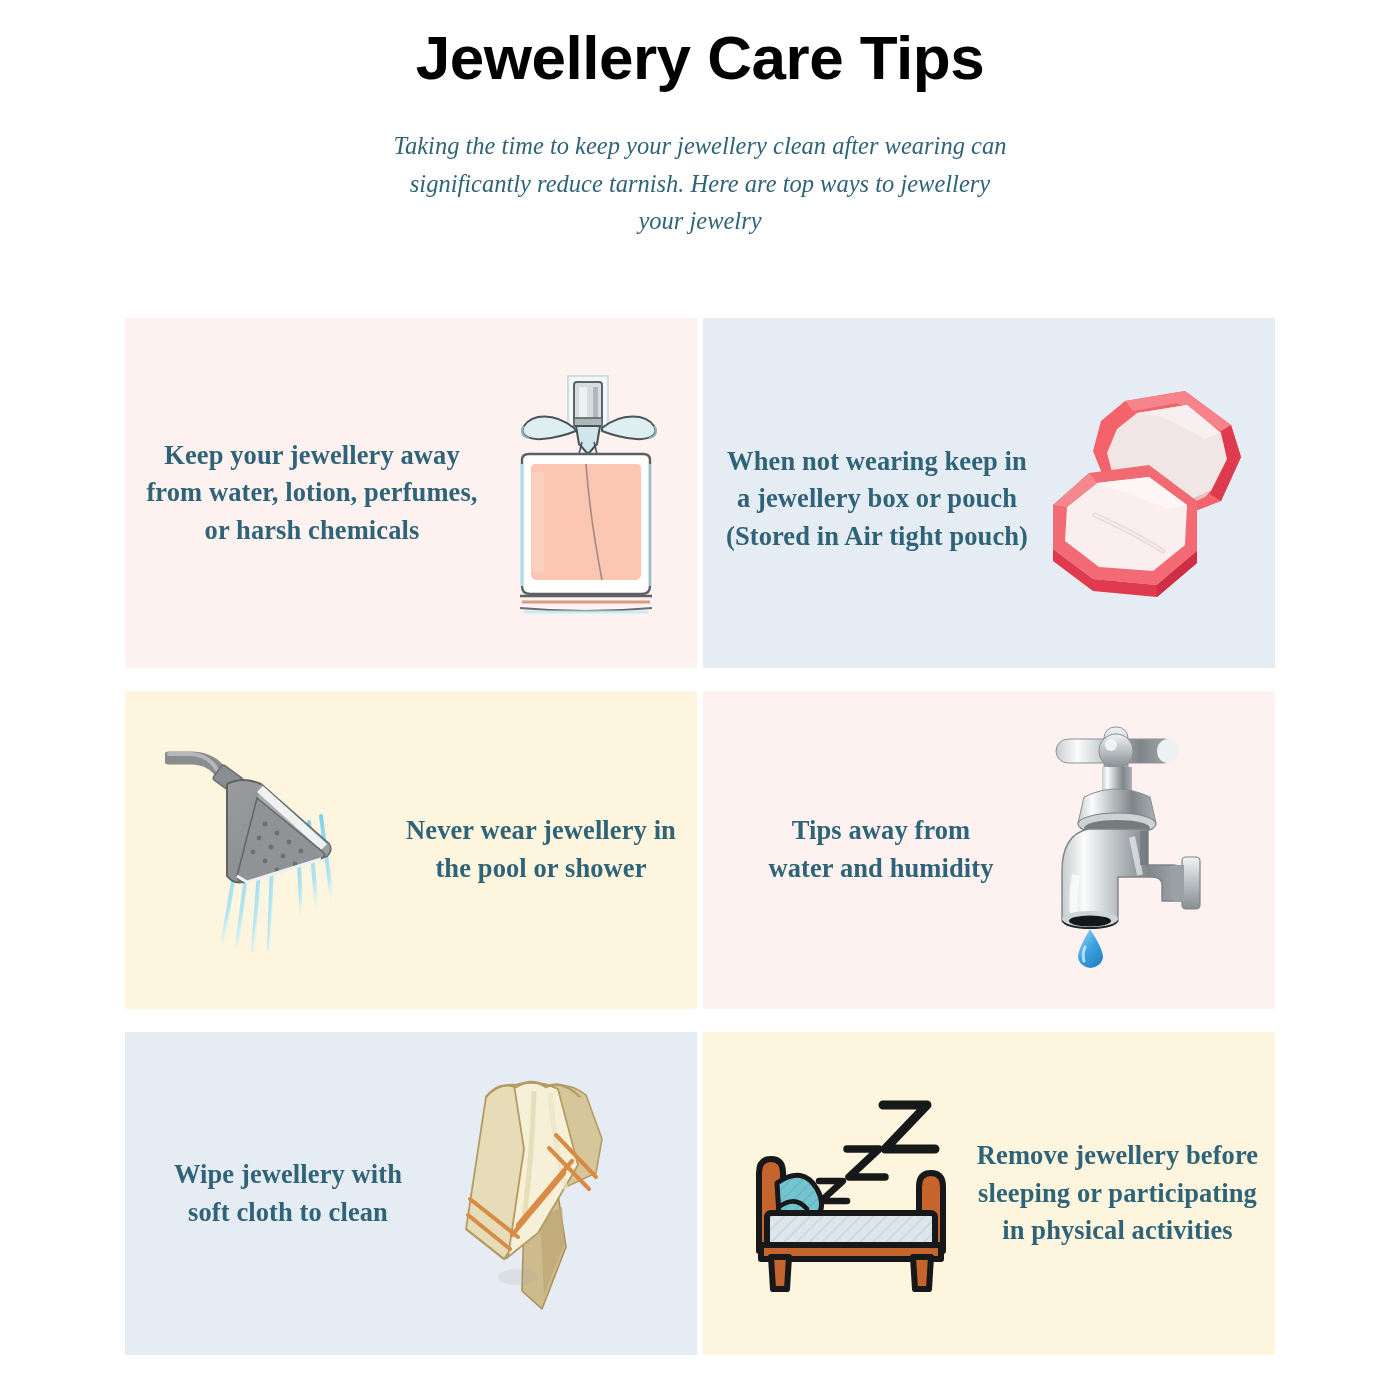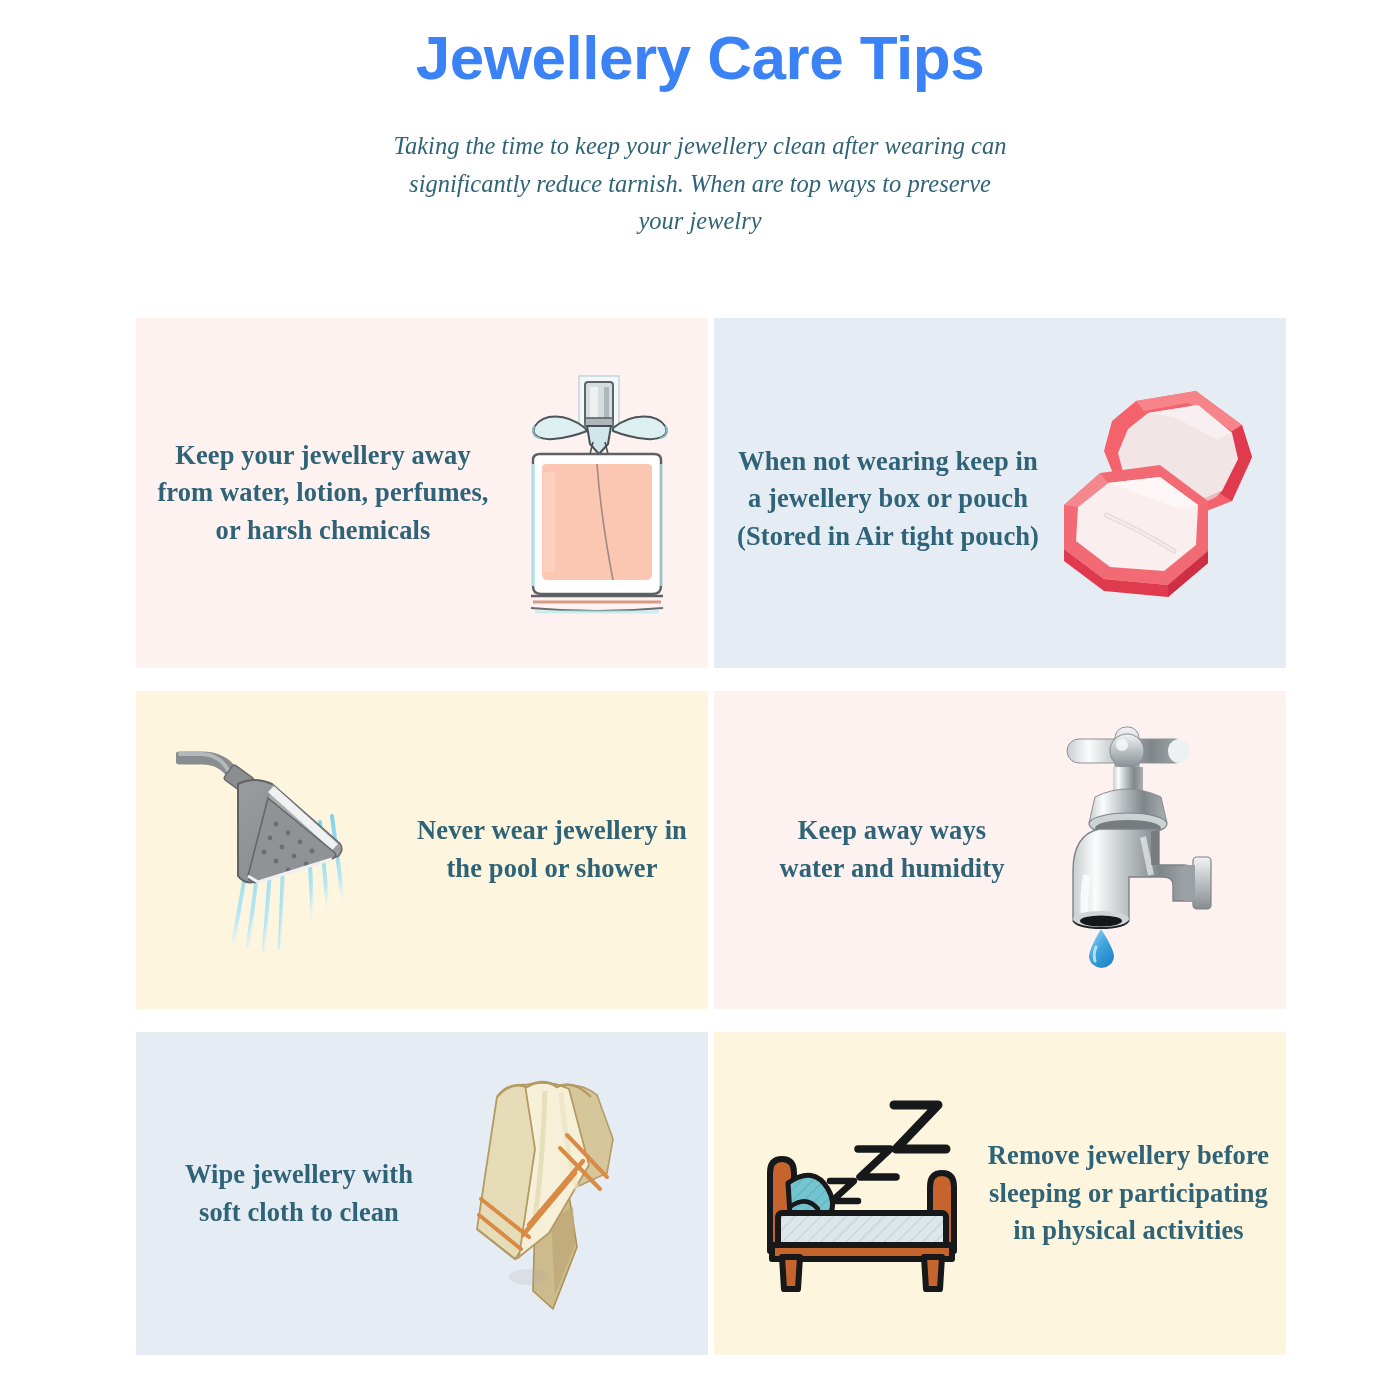--- a/index.html
+++ b/index.html
@@ -24,38 +24,38 @@
   .header {
     padding-top: 22px;
     text-align: center;
   }
 
   .page-title {
     font-family: "Liberation Sans", sans-serif;
     font-weight: bold;
     font-size: 62px;
     letter-spacing: -0.5px;
-    color: #3b82f6;
+    color: #000000;
     line-height: 1.15;
   }
 
   .page-subtitle {
     margin: 34px auto 0;
     width: 620px;
     font-family: "Liberation Serif", serif;
     font-style: italic;
     font-size: 24.5px;
     line-height: 1.52;
     color: #2f6377;
   }
 
   
   .card-grid {
     position: absolute;
-    left: 136px;
+    left: 125px;
     top: 318px;
     width: 1150px;
     display: grid;
     grid-template-columns: 572px 572px;
     grid-template-rows: 350px 318px 323px;
     column-gap: 6px;
     row-gap: 23px;
   }
 
   .card {
@@ -107,21 +107,21 @@
 
   svg { display: block; }
 </style>
 </head>
 <body>
 
 <div class="page">
 
   <div class="header">
     <h1 class="page-title">Jewellery Care Tips</h1>
-    <p class="page-subtitle">Taking the time to keep your jewellery clean after wearing can significantly reduce tarnish. When are top ways to preserve your jewelry</p>
+    <p class="page-subtitle">Taking the time to keep your jewellery clean after wearing can significantly reduce tarnish. Here are top ways to jewellery your jewelry</p>
   </div>
 
   <div class="card-grid">
 
     <div class="card card-1 text-left" style="background:#fdf2f0;">
       <div class="card-text">Keep your jewellery away from water, lotion, perfumes, or harsh chemicals</div>
       <div class="card-art">
         <svg width="176" height="250" viewBox="0 0 176 250">
 
           <rect x="70" y="8" width="40" height="50" fill="#f4f7f8" stroke="#bcd4d6" stroke-width="1.4"></rect>
@@ -243,21 +243,21 @@
               <circle cx="100" cy="121" r="2.4"></circle>
             <circle cx="112" cy="130" r="2.4"></circle>
           </g>
 
           <path d="M72 136 L82 142 L156 119" fill="none" stroke="#eef0f1" stroke-width="3"></path>
         </svg>
       </div>
     </div>
 
     <div class="card card-4 text-left" style="background:#fdf2f0;">
-      <div class="card-text">Keep away ways water and humidity</div>
+      <div class="card-text">Tips away from water and humidity</div>
       <div class="card-art">
         <svg width="190" height="250" viewBox="0 0 190 250">
           <defs>
             <linearGradient id="chrome" x1="0" y1="0" x2="1" y2="0">
               <stop offset="0%" stop-color="#c9cdcf"></stop>
               <stop offset="18%" stop-color="#fbfcfc"></stop>
               <stop offset="46%" stop-color="#b4babd"></stop>
               <stop offset="70%" stop-color="#7f8689"></stop>
               <stop offset="100%" stop-color="#aab0b3"></stop>
             </linearGradient>

